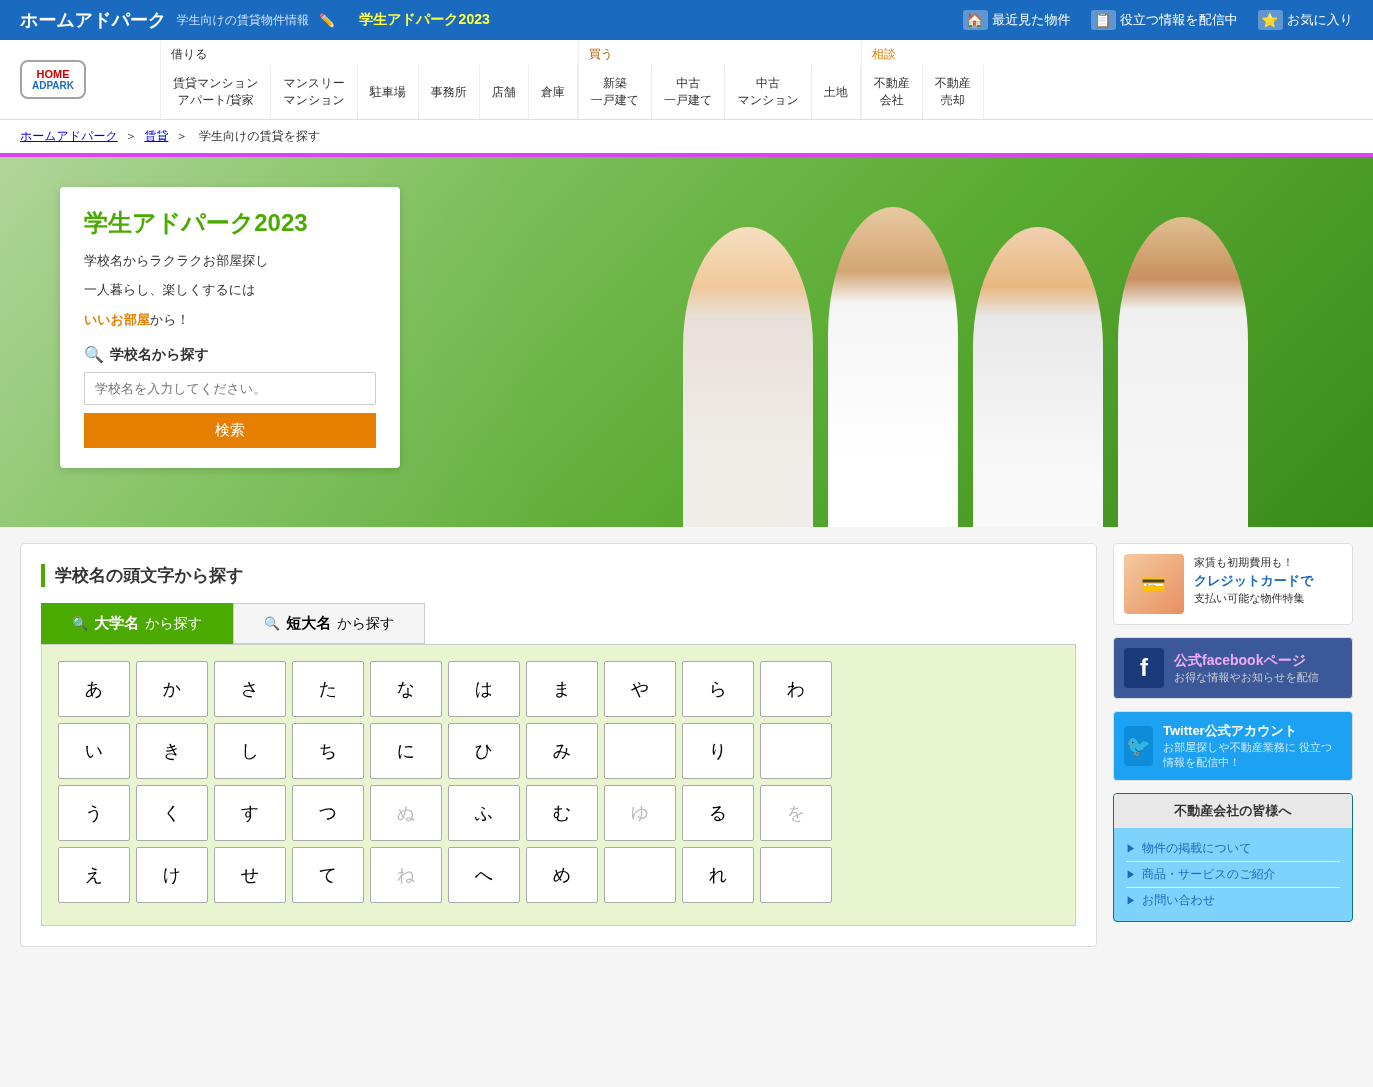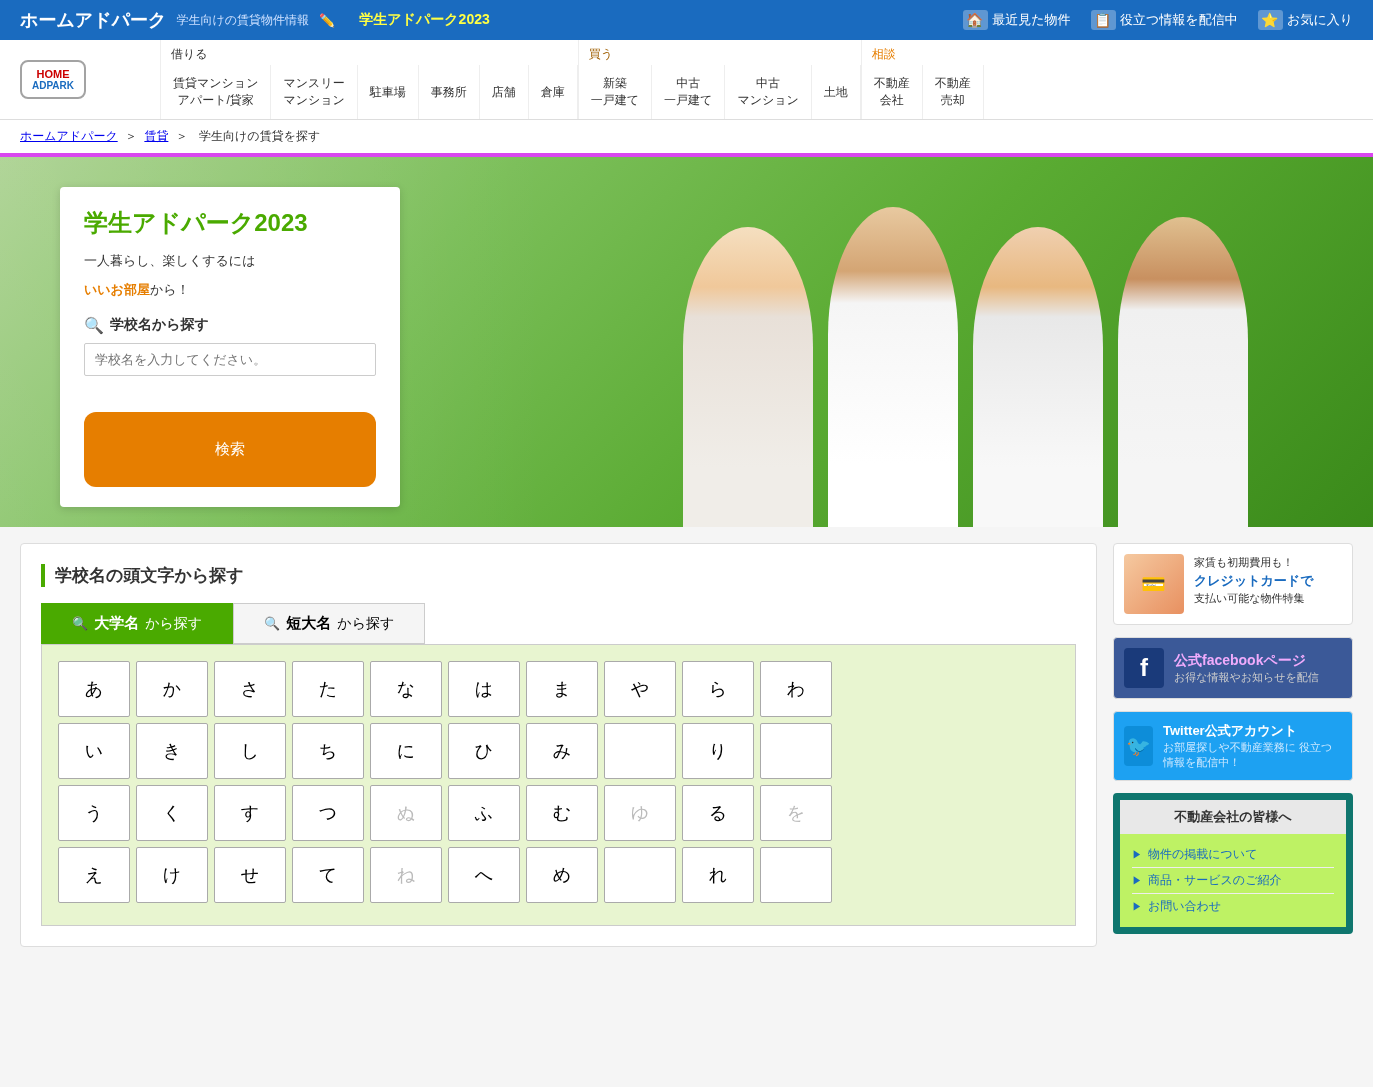--- a/index.html
+++ b/index.html
@@ -218,25 +218,24 @@
       padding: 8px 10px;
       font-size: 13px;
       border-radius: 2px;
       margin-bottom: 8px;
     }
     .search-btn-hero {
       width: 100%;
       background: #e67e00;
       color: white;
       border: none;
-      padding: 28px;
+      padding: 8px;
       font-size: 15px;
       cursor: pointer;
-      border-radius: 12px;
-      margin-top: 28px;
+      border-radius: 0;
     }
 
     
     .main-content {
       display: flex;
       gap: 16px;
       padding: 16px 20px;
       max-width: 1373px;
     }
 
@@ -407,22 +406,22 @@
       font-size: 13px;
       font-weight: bold;
       color: white;
     }
     .tw-text .tw-sub {
       font-size: 11px;
       color: #cce8ff;
     }
 
     .fudosan-card {
-      background: #bef264;
-      border: 7px solid #0f766e;
+      background: #7dd3fc;
+      border: 1px solid #0f766e;
       border-radius: 4px;
       overflow: hidden;
     }
     .fudosan-header {
       background: #e8e8e8;
       padding: 8px 12px;
       font-size: 13px;
       font-weight: bold;
       text-align: center;
       color: #333;
@@ -518,20 +517,23 @@
 
   <div class="hero-people">
     <div class="person p1"></div>
     <div class="person p2"></div>
     <div class="person p3"></div>
     <div class="person p4"></div>
   </div>
   <div class="hero-card">
     <div class="hero-card-title">学生アドパーク2023</div>
     <div class="hero-card-text">
+      <span>学校名からラクラクお部屋探し</span>
+    </div>
+    <div class="hero-card-text">
       <span>一人暮らし、楽しくするには</span>
     </div>
     <div class="hero-card-text">
       <span class="highlight">いいお部屋</span><span>から！</span>
     </div>
     <div class="search-section-hero">
       <div class="search-label-hero">
         <span class="search-icon-blue">🔍</span>
         <span>学校名から探す</span>
       </div>

